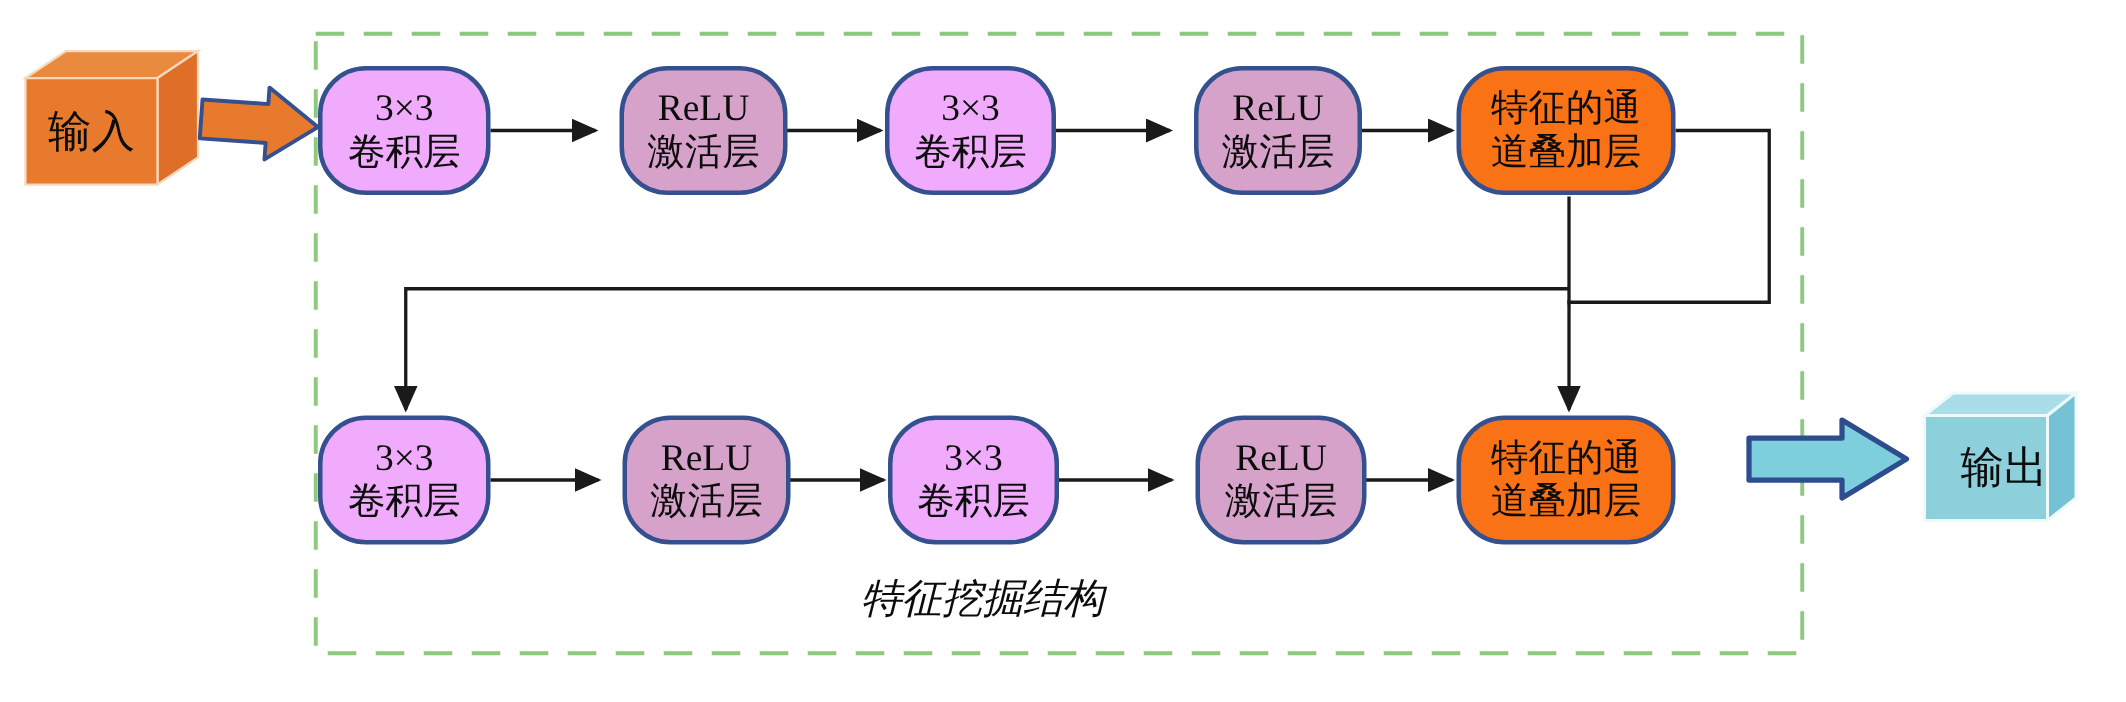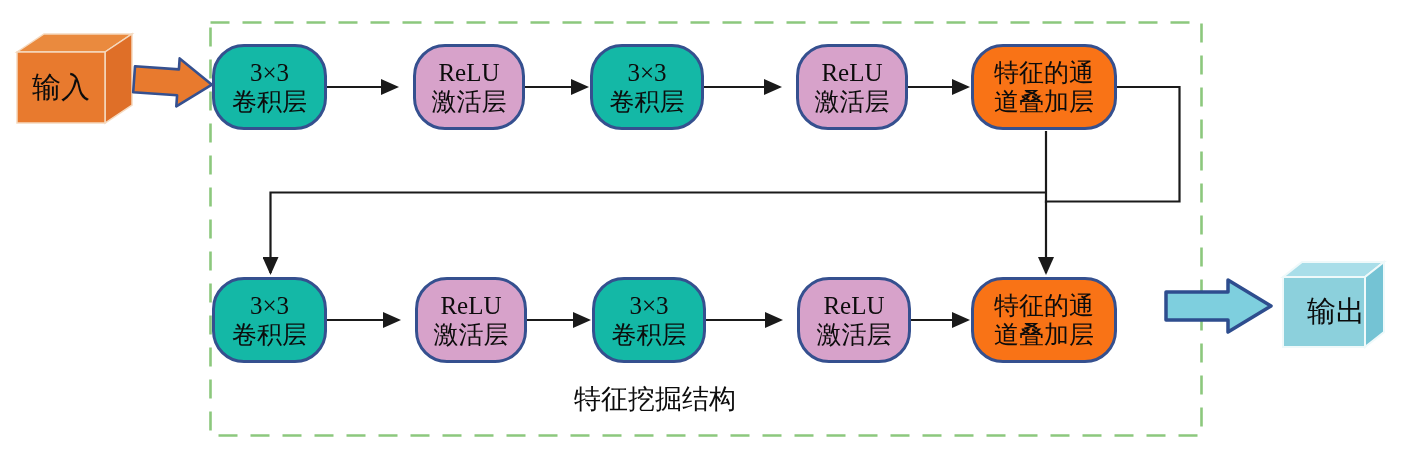--- a/index.html
+++ b/index.html
@@ -18,34 +18,34 @@
     border:3px solid #35508F;
     border-radius:32px;
     display:flex;align-items:center;justify-content:center;
     text-align:center;
     font-size:25px;line-height:1.18;color:#0c0c0c;
     white-space:pre-line;
     z-index:2;
   }
   .row1{top:44px;}
   .row2{top:277px;}
-  .conv{background:#14b8a6;}
+  .conv{background:#f0abfc;}
   .relu{background:#D7A2CA;margin-left:13px;}
   .concat{background:#f97316;}
   .cube-label{
     position:absolute;
     display:flex;align-items:center;justify-content:center;
     font-size:29px;color:#0c0c0c;z-index:3;
   }
   #input-label{left:17px;top:53px;width:88px;height:70px;}
   #output-label{left:1283px;top:277px;width:106px;height:70px;}
   #box-title{
     position:absolute;left:545px;top:384px;width:220px;height:30px;
     display:flex;align-items:center;justify-content:center;
-    font-size:27px;color:#0c0c0c;z-index:2;
+    font-size:27px;color:#0c0c0c;z-index:2;font-style:italic;
   }
 </style>
 </head>
 <body>
 
 <div id="canvas">
 
   <svg id="wires" viewBox="0 0 1417 468" xmlns="http://www.w3.org/2000/svg">
     <defs>
       <marker id="ah" markerUnits="userSpaceOnUse" markerWidth="18" markerHeight="16" refX="16" refY="8" orient="auto">

